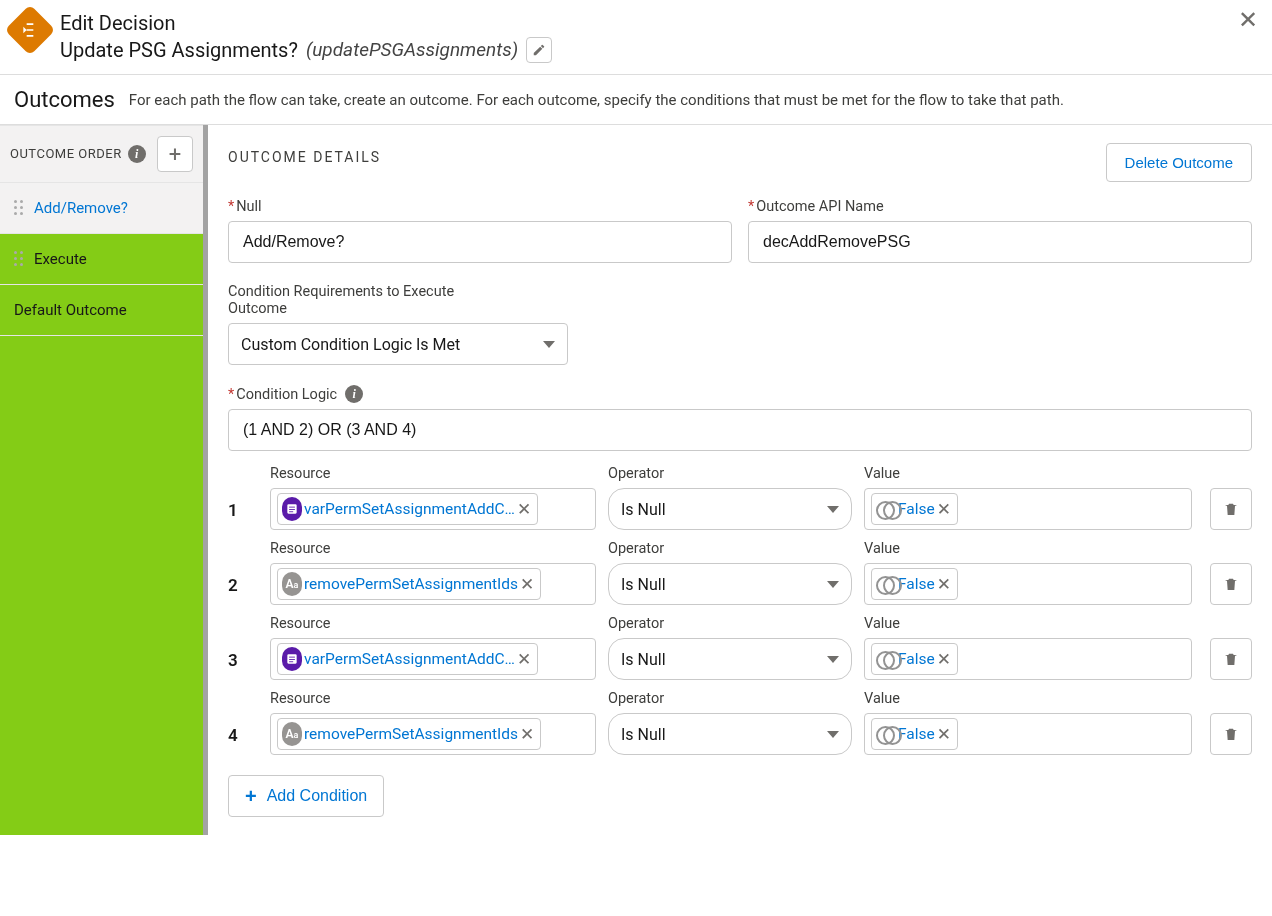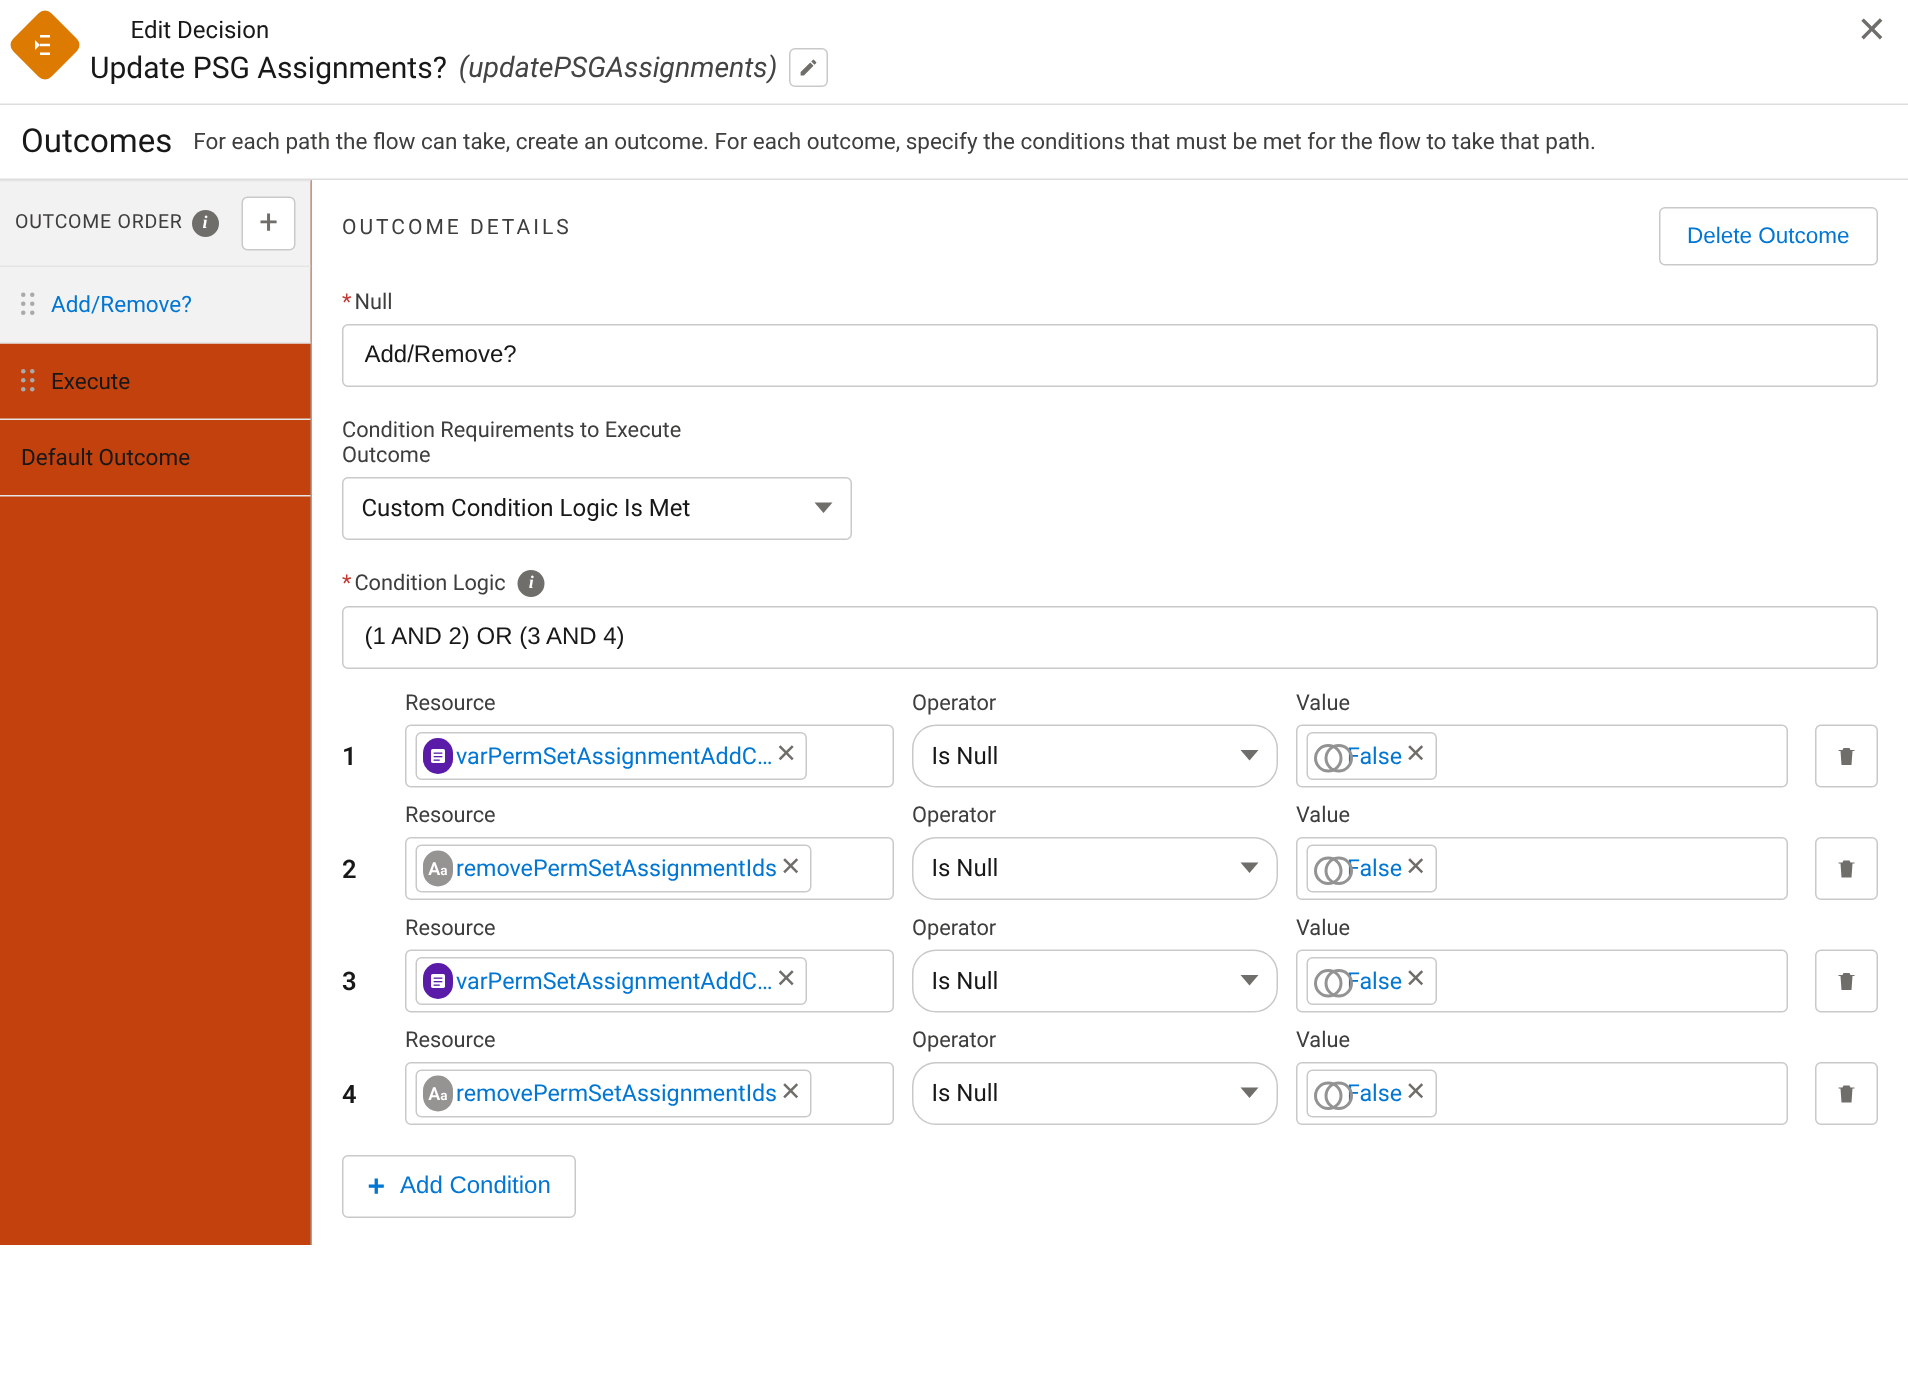--- a/index.html
+++ b/index.html
@@ -26,25 +26,24 @@
     background: #DD7A01;
     transform: rotate(45deg);
     border-radius: 6px;
     margin-top: 2px;
     margin-right: 12px;
     display:flex;align-items:center;justify-content:center;
   }
   .decision-icon svg { transform: rotate(-45deg); }
   .header-text { flex:1; }
   .header-title {
-    font-size: 16px;
+    font-size: 20px;
     font-weight: 400;
     color: #181818;
     line-height: 1.3;
-    margin-left: 27px;
   }
   .header-sub {
     font-size: 20px;
     line-height: 1.4;
     display:flex;
     align-items:center;
     gap:8px;
   }
   .header-sub .api { font-style: italic; color: #444; font-size:19px;}
   .edit-pencil {
@@ -77,22 +76,22 @@
   .outcomes-bar .desc {
     font-size: 15px;
     color: #3e3e3c;
   }
 
   .body {
     display:flex;
   }
   .sidebar {
     width: 211px;
-    border-right: 1px solid #a3a3a3;
-    background:#c2410c;
+    border-right: 5px solid #a3a3a3;
+    background:#84cc16;
   }
   .order-head {
     display:flex;
     align-items:center;
     padding: 10px 10px;
     gap:6px;
     border-bottom:1px solid #e5e5e5;
     background:#f3f2f2;
     border-top:1px solid #e5e5e5;
   }
@@ -302,20 +301,24 @@
       <div class="details-head">
         <div class="sect">OUTCOME DETAILS</div>
         <button class="delete-outcome">Delete Outcome</button>
       </div>
 
       <div class="form-row">
         <div class="field">
           <span class="field-lbl req">Null</span>
           <input class="input" value="Add/Remove?" style="">
         </div>
+        <div class="field">
+          <span class="field-lbl req">Outcome API Name</span>
+          <input class="input" value="decAddRemovePSG" style="">
+        </div>
       </div>
 
       <div class="section-gap">
         <div class="field-lbl" style="max-width:280px">Condition Requirements to Execute Outcome</div>
         <div class="select" style="margin-top:6px">
           <span>Custom Condition Logic Is Met</span>
           <span class="caret-down"></span>
         </div>
       </div>
 

